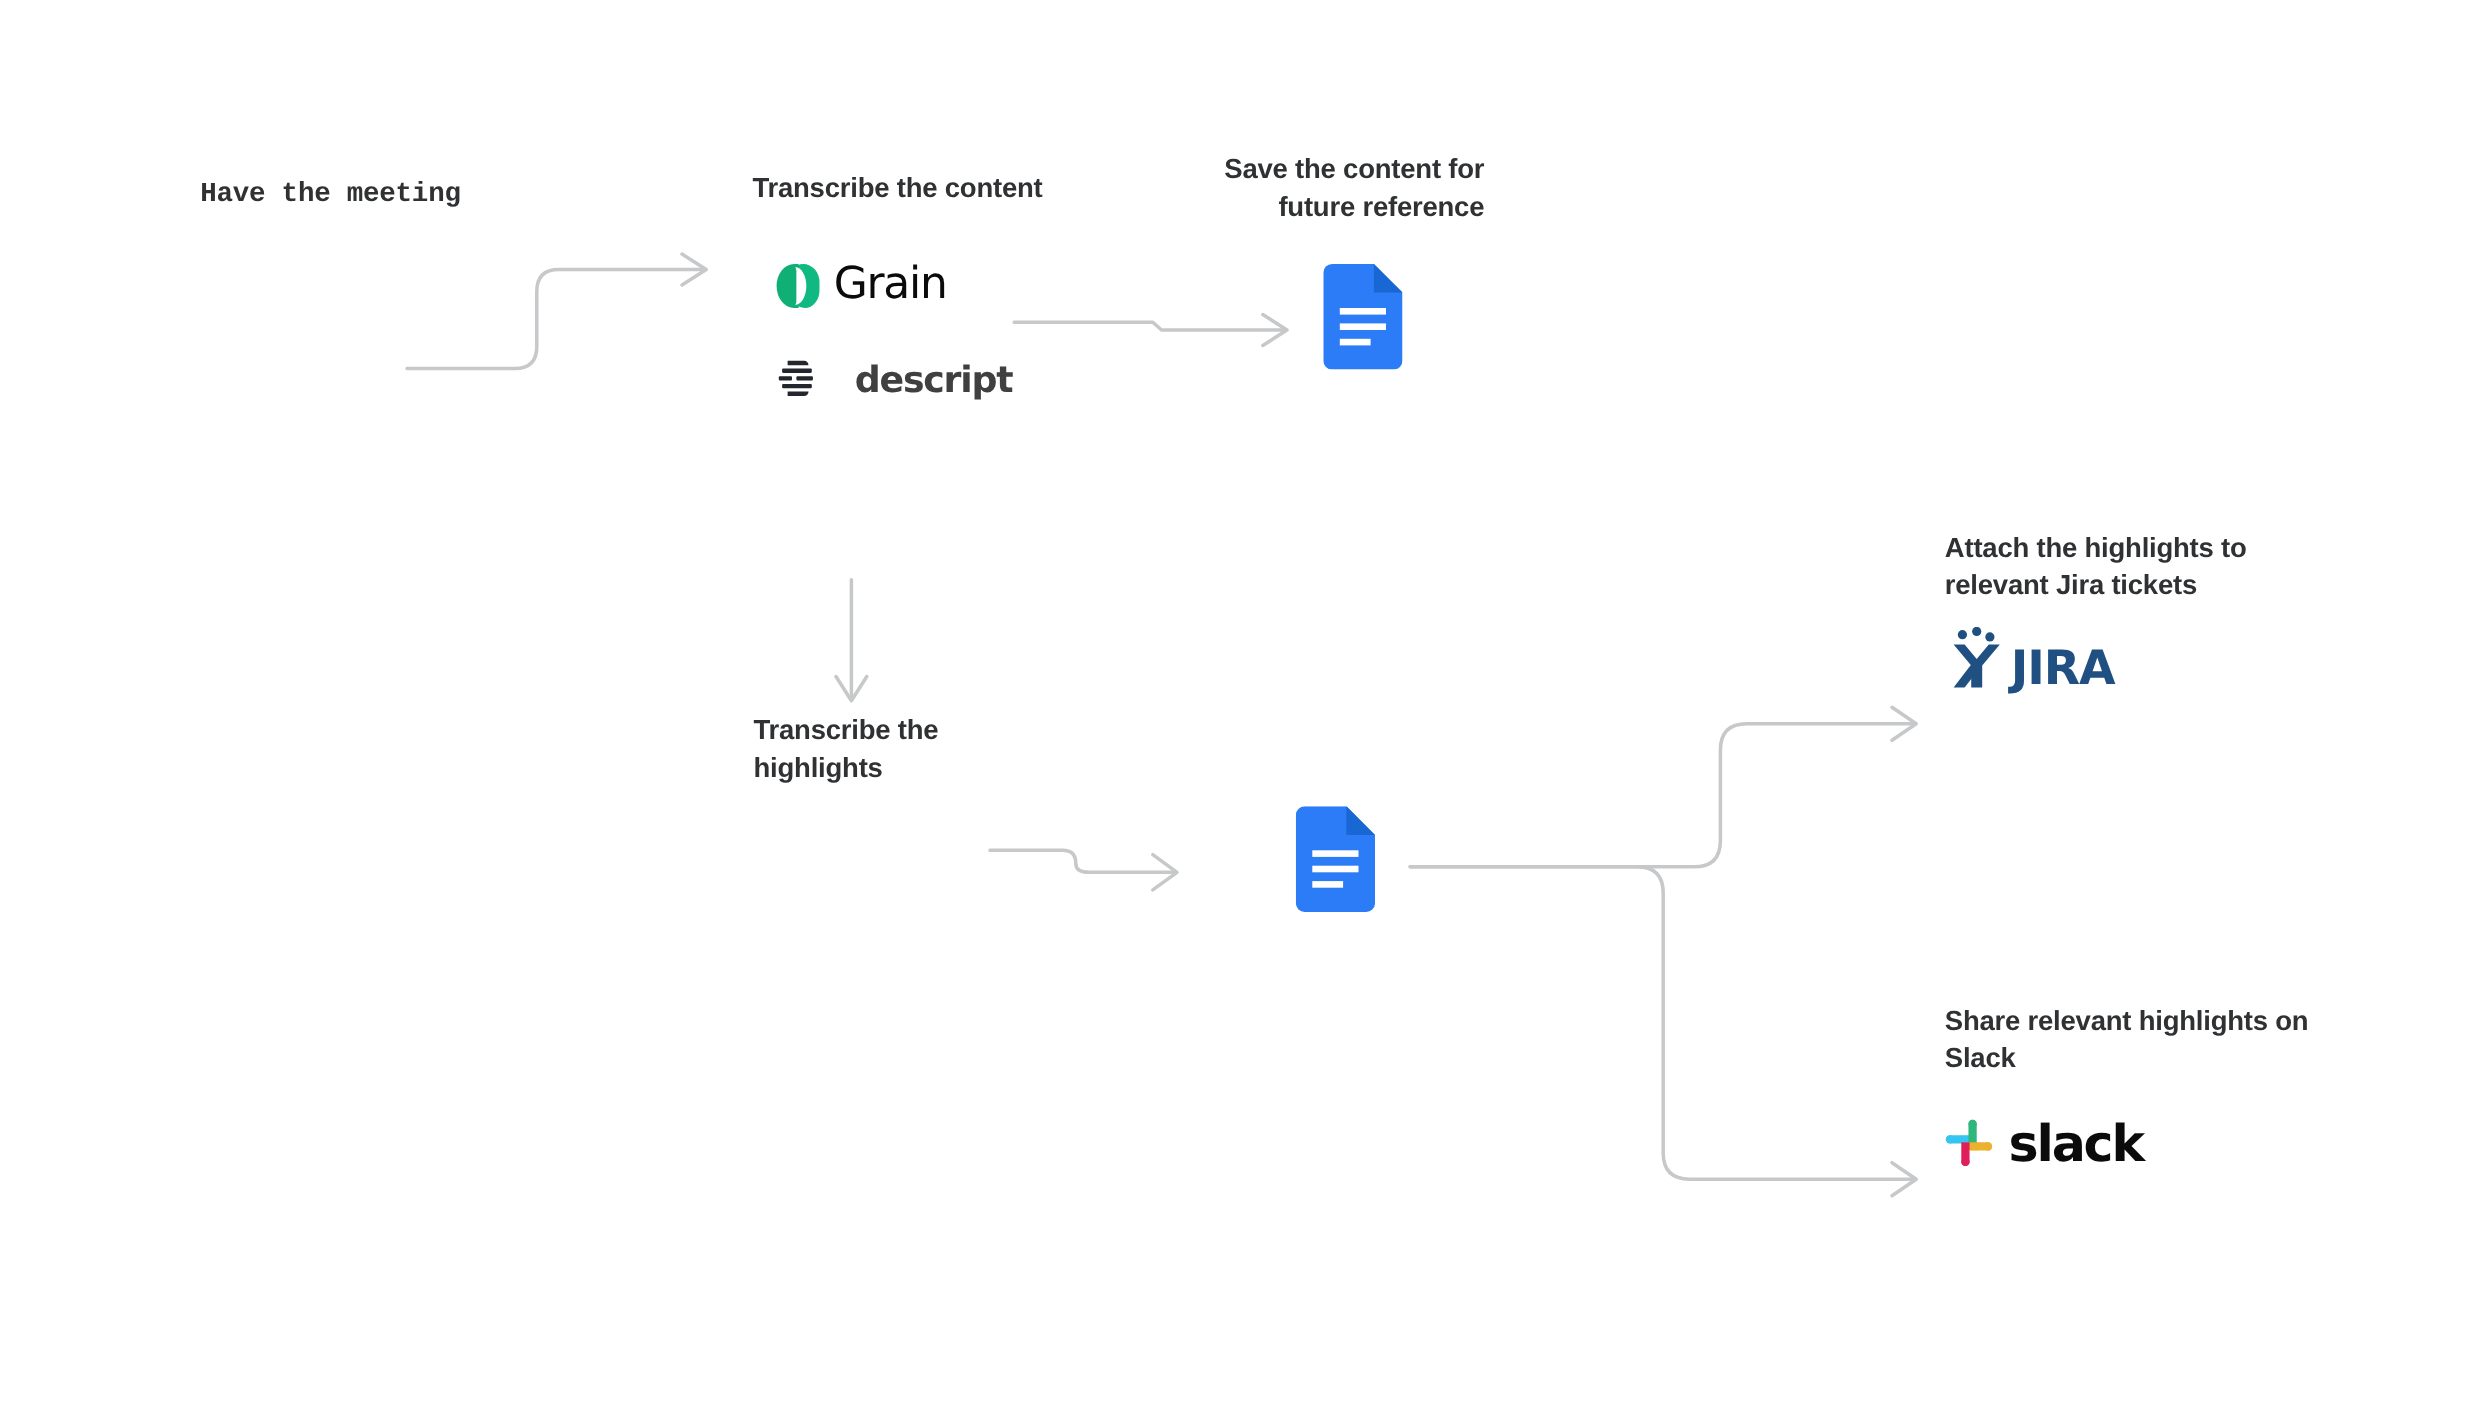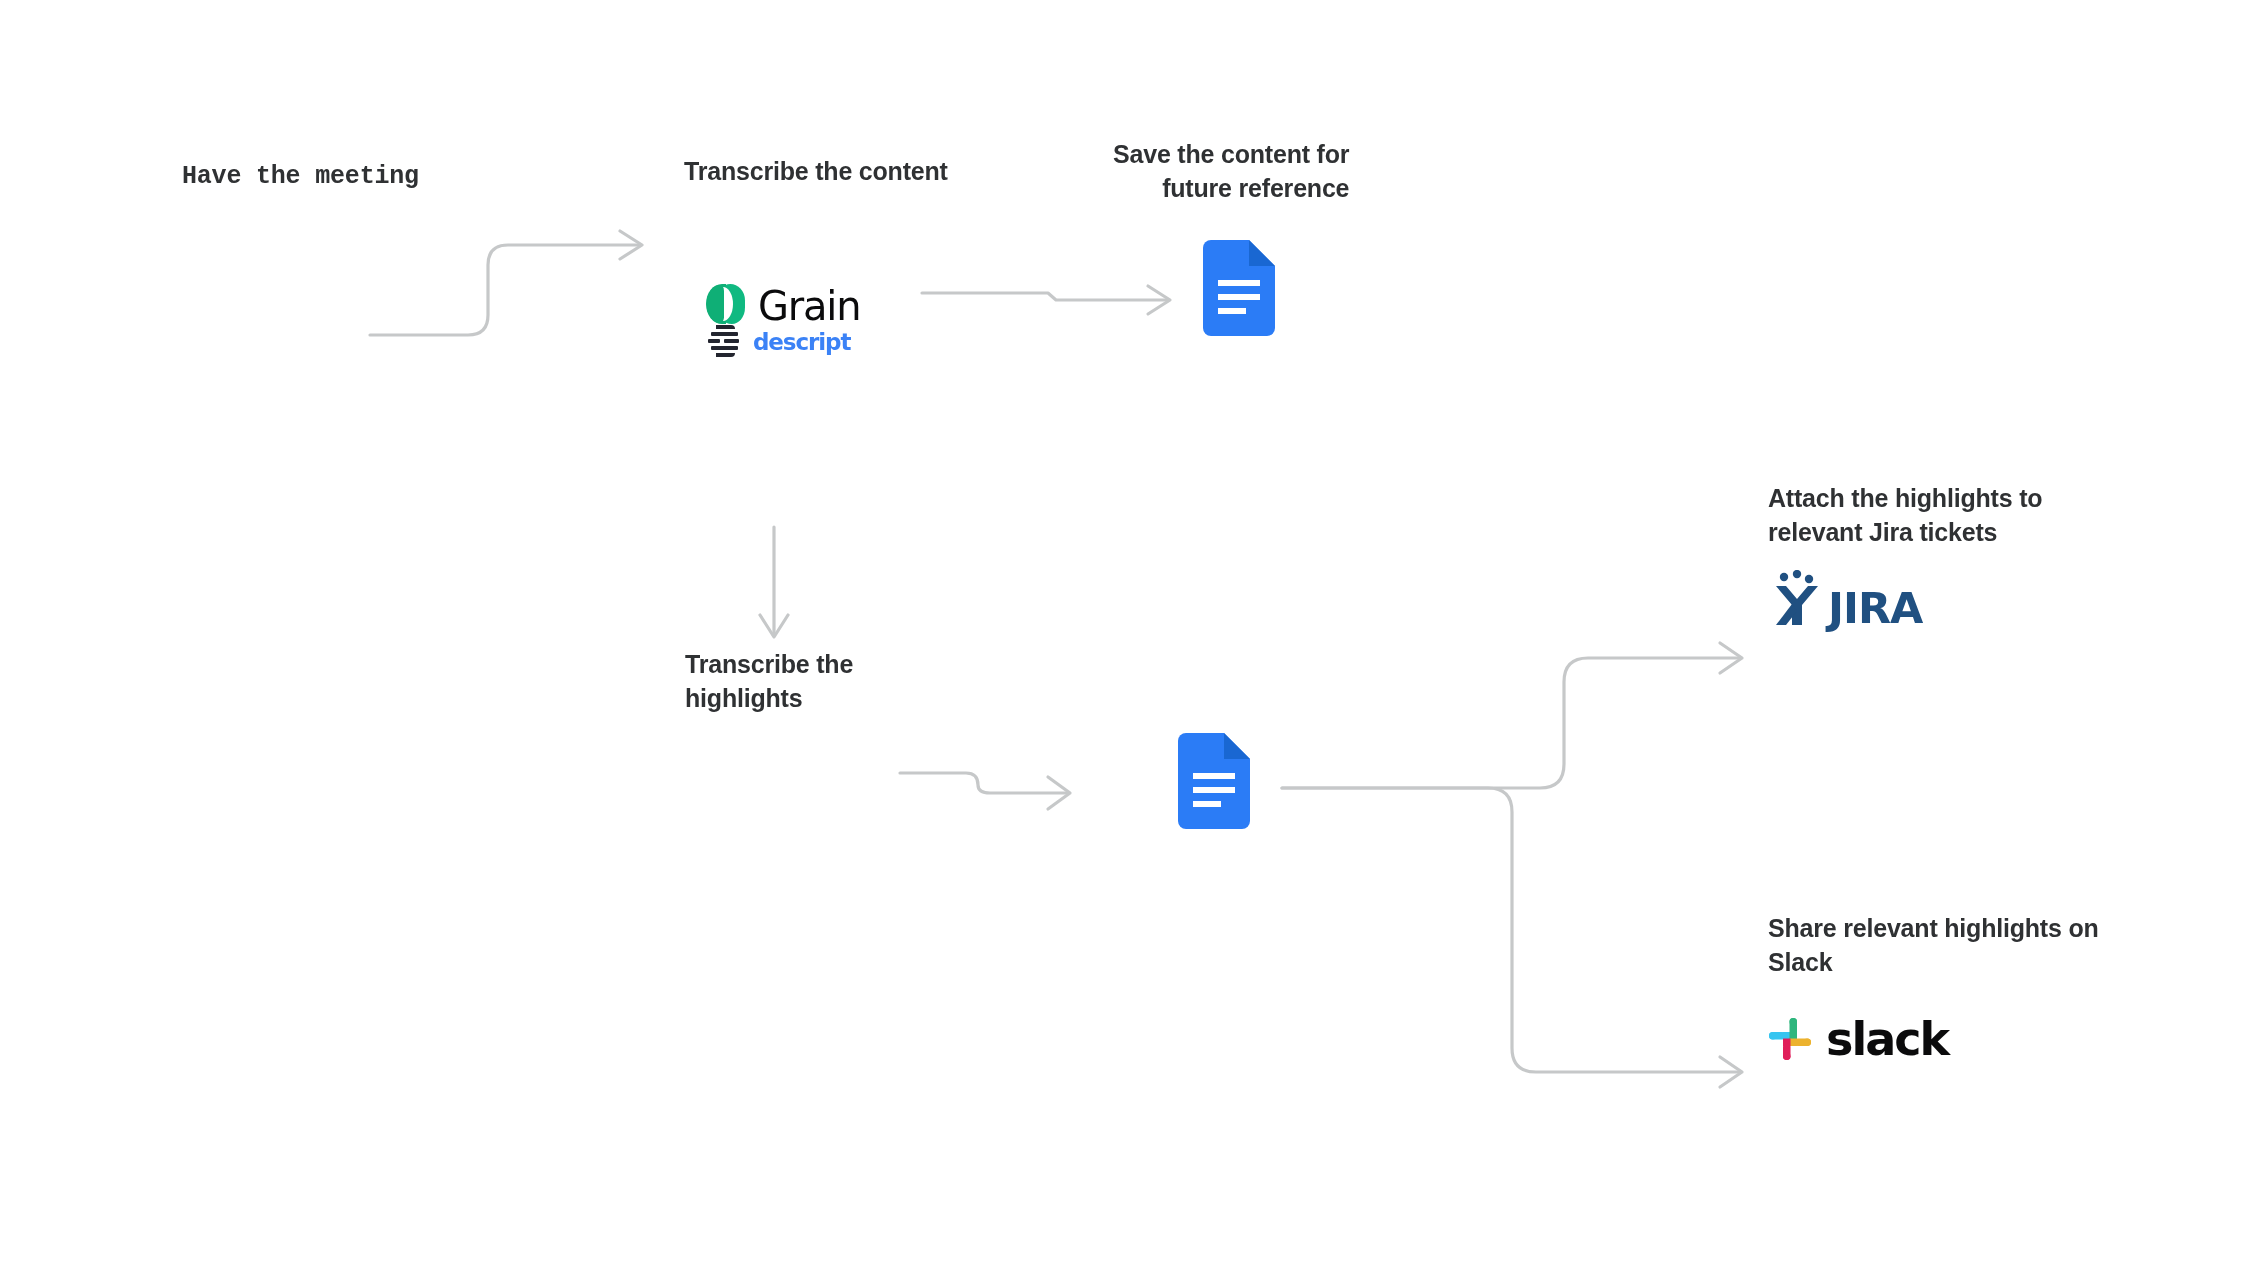--- a/index.html
+++ b/index.html
@@ -70,21 +70,21 @@
     border-right: 12px solid #ffffff;
   }
   .zoom-word {
     position: absolute; left: 0; top: 76px;
     width: 108px; text-align: center;
     font-size: 33px; font-weight: bold; color: #2D8CFF;
     letter-spacing: -0.6px; font-family: "DejaVu Sans", sans-serif;
   }
 
   
-  .grain-logo { position: absolute; display: flex; align-items: flex-start; margin-top: 48px; }
+  .grain-logo { position: absolute; display: flex; align-items: flex-end; }
   .grain-mark { position: relative; width: 40px; height: 42px; margin-right: 12px; }
   .grain-mark .leaf-back {
     position: absolute; left: 11px; top: 1px;
     width: 28px; height: 40px;
     background: #10B981;
     border-radius: 16px 18px 16px 18px / 20px 20px 20px 20px;
   }
   .grain-mark .leaf-front {
     position: absolute; left: 0px; top: 1px;
     width: 20px; height: 40px;
@@ -110,22 +110,22 @@
 
   
   .descript-logo { position: absolute; display: flex; align-items: center; }
   .descript-mark {
     position: relative; width: 33px; height: 33px; margin-right: 12px;
   }
   .descript-mark .dbar {
     position: absolute; background: #23252F; height: 4.3px; border-radius: 1px;
   }
   .descript-word {
-    font-size: 23px; font-weight: bold; color: #3b82f6;
-    letter-spacing: -1.1px; font-family: "DejaVu Sans", sans-serif;
+    font-size: 33px; font-weight: bold; color: #404040;
+    letter-spacing: -1.1px; font-family: "DejaVu Sans", sans-serif; margin-left: 24px;
   }
 
   
   .gdoc { position: absolute; }
   .gdoc svg { display: block; }
 
   
   .jira-logo { position: absolute; display: flex; align-items: flex-end; }
   .jira-word {
     font-size: 43px; font-weight: bold; color: #205081;

